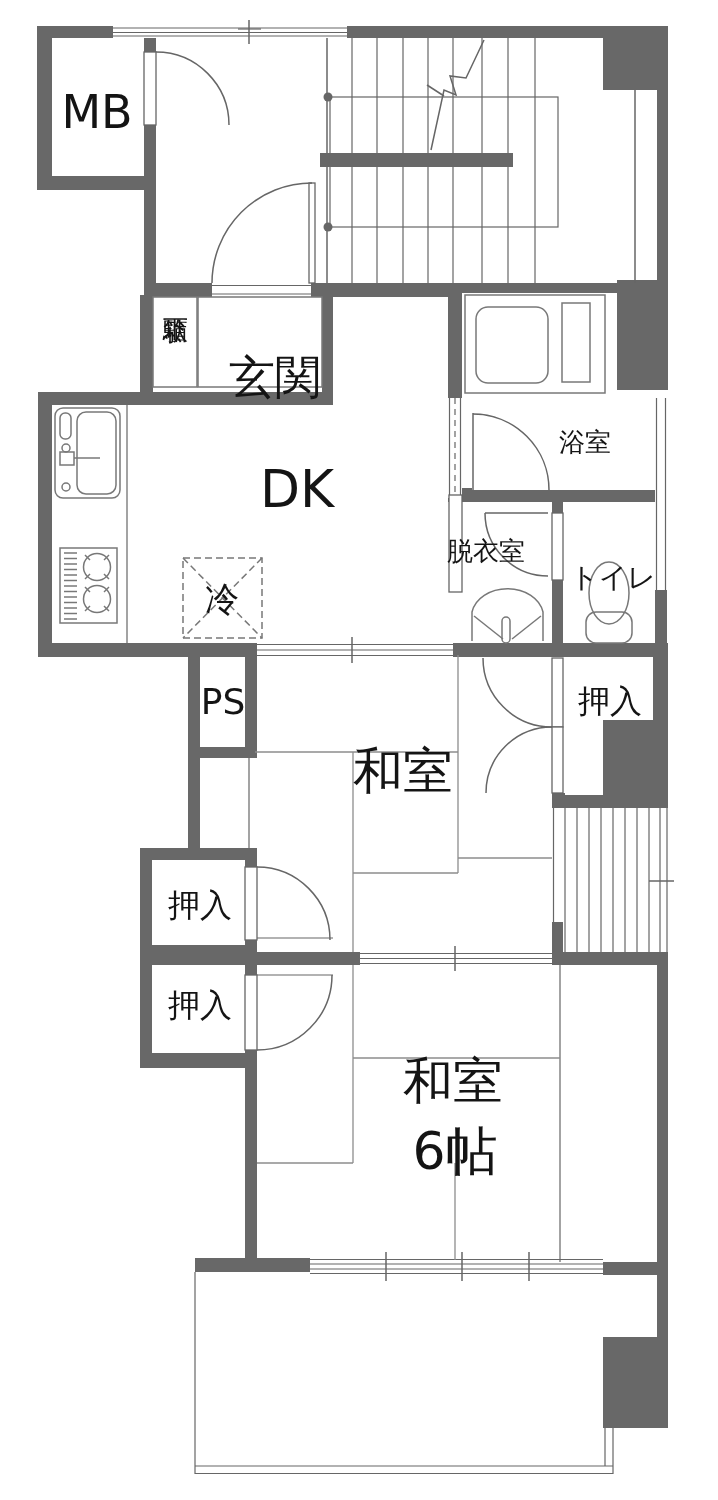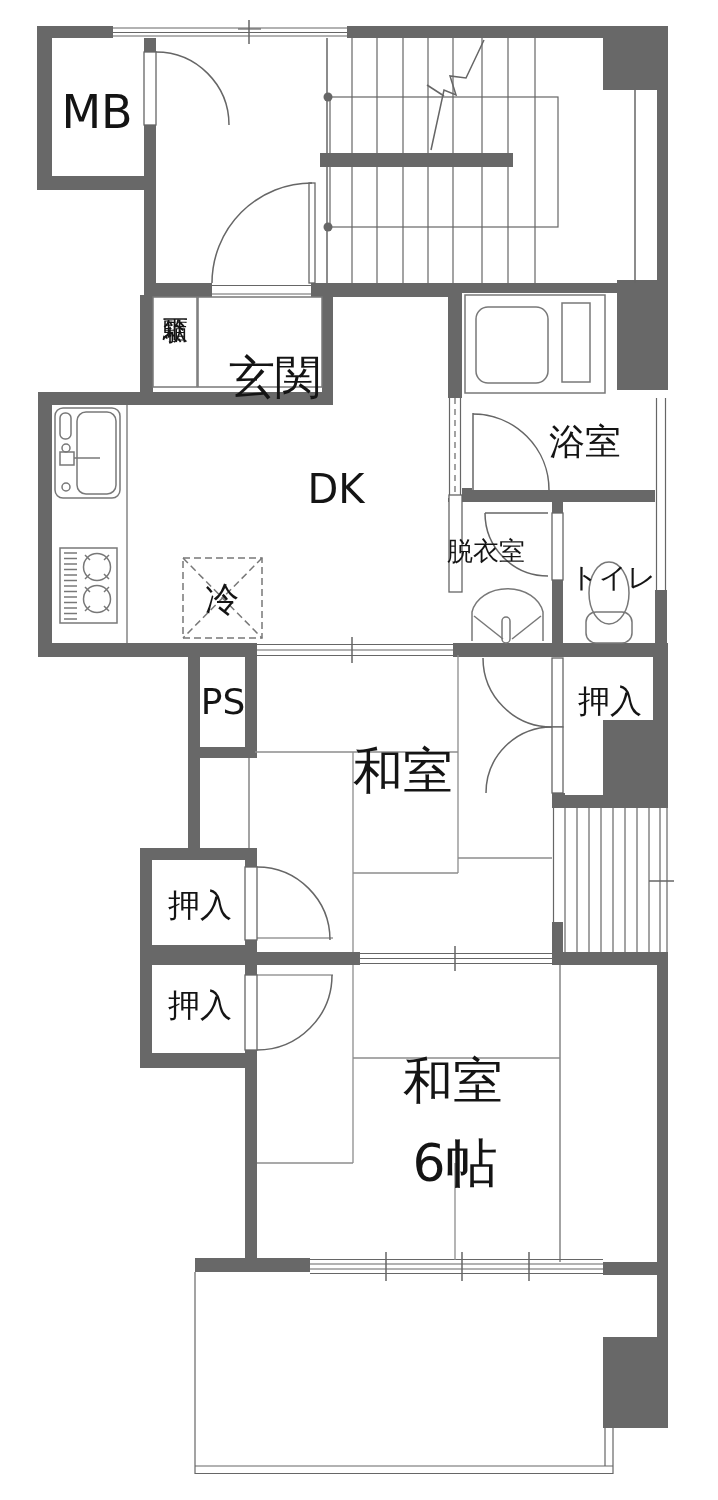--- a/index.html
+++ b/index.html
@@ -275,26 +275,26 @@
   <g>
     <rect class="fix dash" x="183" y="558" width="79" height="80"></rect>
     <line class="fix dash" x1="183" y1="558" x2="262" y2="638"></line>
     <line class="fix dash" x1="262" y1="558" x2="183" y2="638"></line>
   </g>
 </svg>
 
 <div class="lbl" style="left:97px;top:112px;font-size:46px;">MB</div>
 <div class="lbl vert" style="left:175px;top:299px;font-size:25px;line-height:1.12;">下駄箱</div>
 <div class="lbl" style="left:275px;top:341px;font-size:46px;margin-top:36px;">玄関</div>
-<div class="lbl" style="left:297px;top:489px;font-size:40px;margin-left:39px;">DK</div>
+<div class="lbl" style="left:297px;top:489px;font-size:52px;">DK</div>
 <div class="lbl" style="left:222px;top:599px;font-size:34px;">冷</div>
-<div class="lbl" style="left:585px;top:442px;font-size:36px;">浴室</div>
+<div class="lbl" style="left:585px;top:442px;font-size:26px;">浴室</div>
 <div class="lbl" style="left:486px;top:551px;font-size:26px;">脱衣室</div>
 <div class="lbl" style="left:613px;top:578px;font-size:28px;">トイレ</div>
 <div class="lbl" style="left:223px;top:702px;font-size:36px;">PS</div>
 <div class="lbl" style="left:610px;top:701px;font-size:32px;">押入</div>
 <div class="lbl" style="left:403px;top:771px;font-size:50px;">和室</div>
 <div class="lbl" style="left:200px;top:905px;font-size:32px;">押入</div>
 <div class="lbl" style="left:200px;top:1005px;font-size:32px;">押入</div>
 <div class="lbl" style="left:453px;top:1081px;font-size:50px;">和室</div>
-<div class="lbl" style="left:455px;top:1151px;font-size:52px;margin-top:12px;">6帖</div>
+<div class="lbl" style="left:455px;top:1151px;font-size:52px;">6帖</div>
 
 </div>
 
 </body></html>

